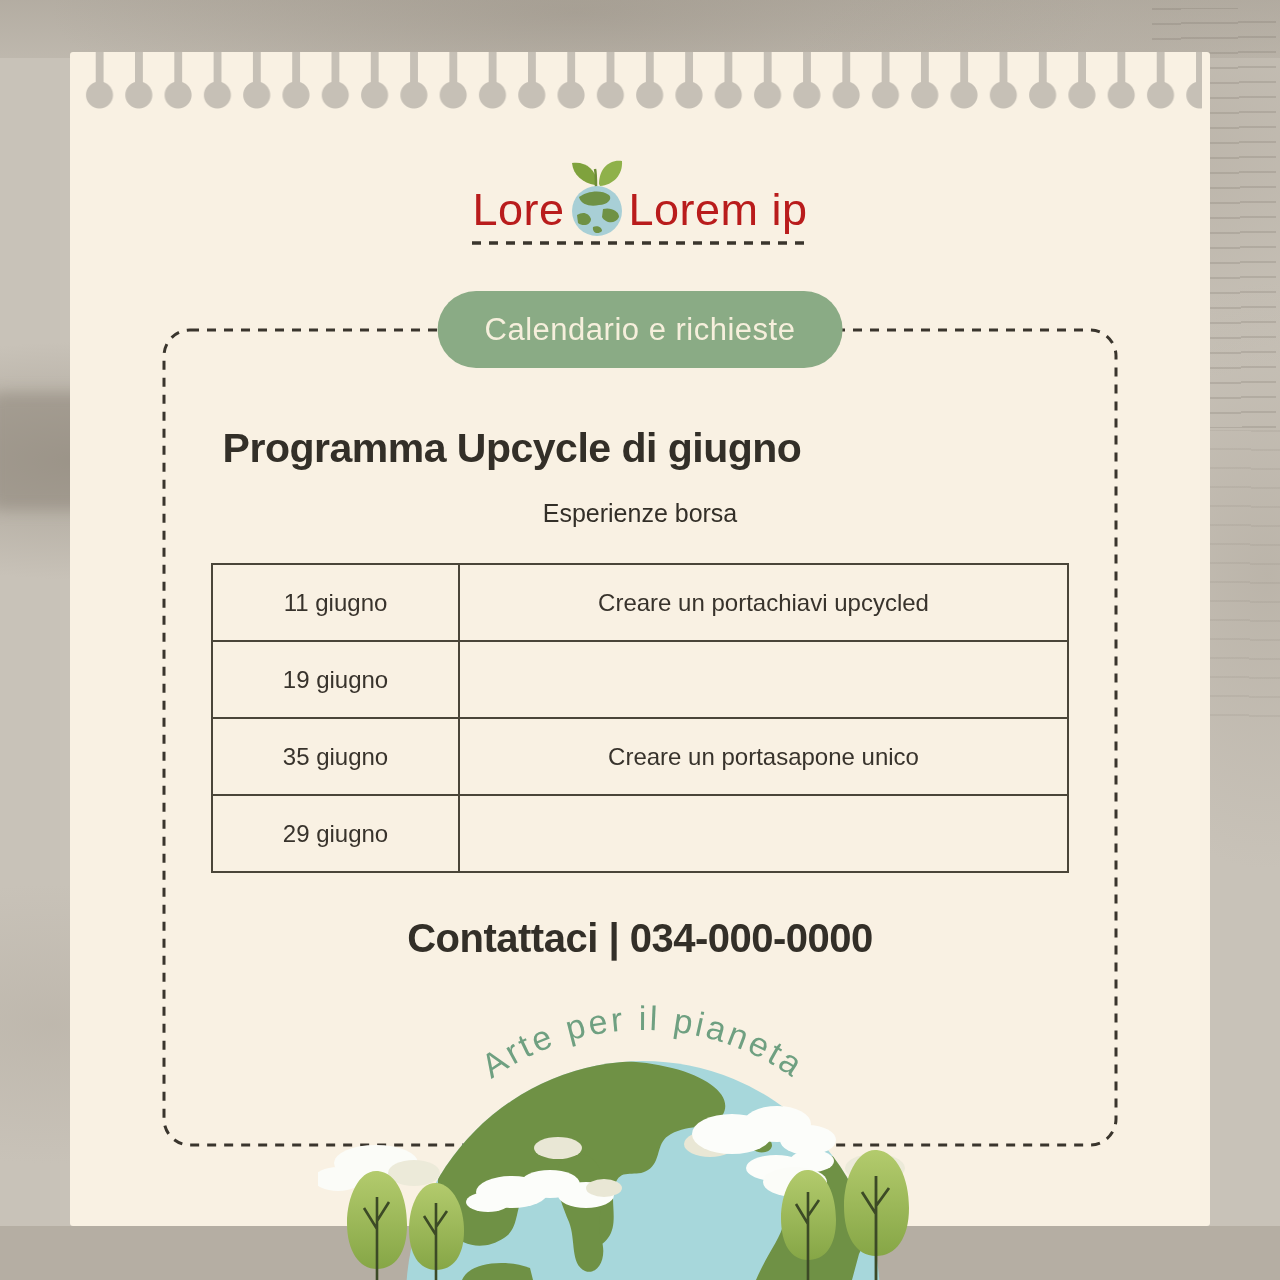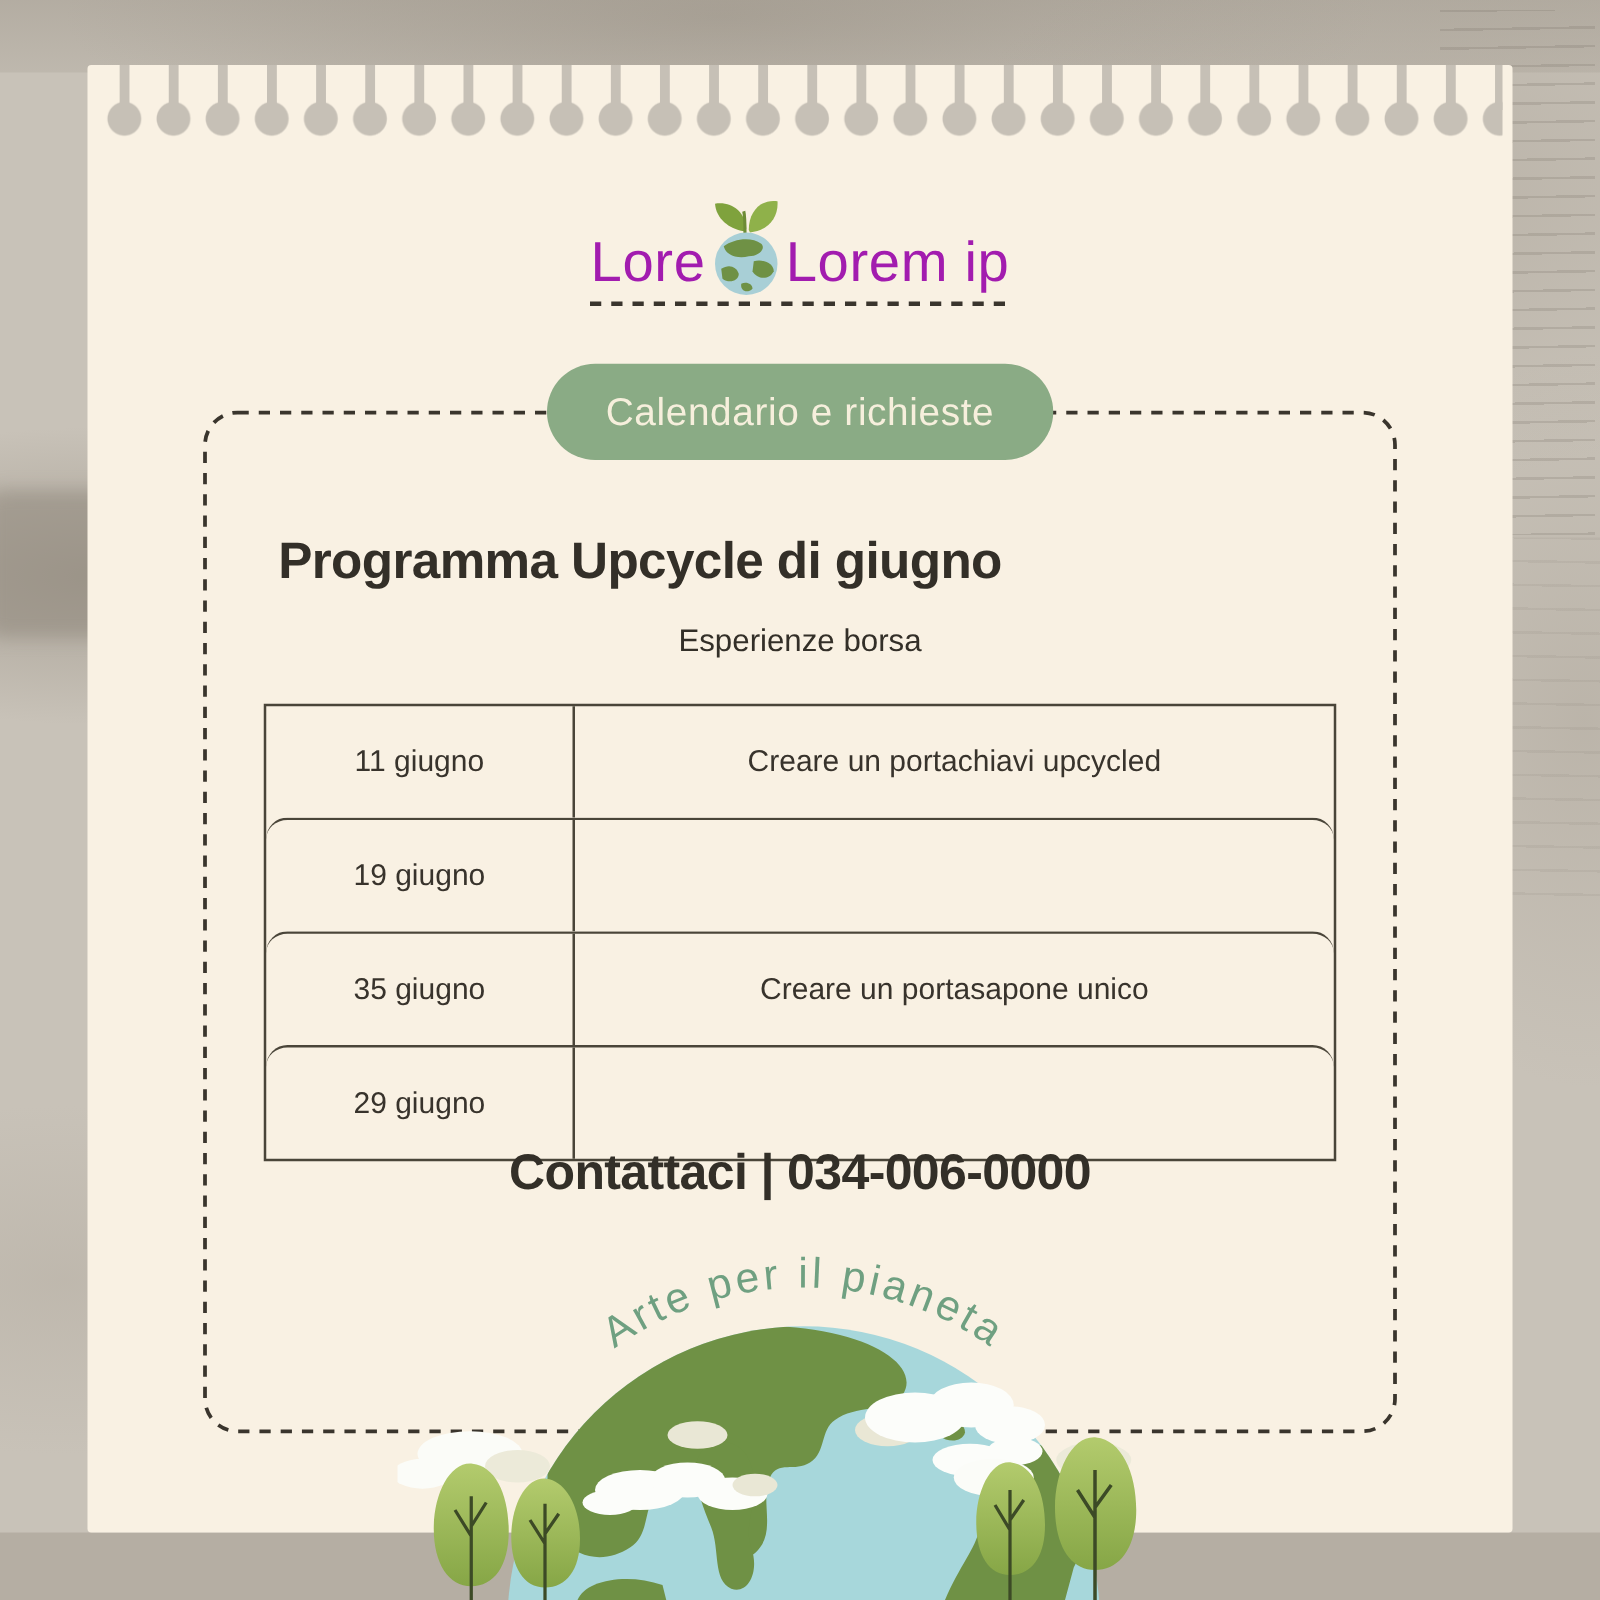--- a/index.html
+++ b/index.html
@@ -34,42 +34,42 @@
   .paper-holes{position:absolute;left:10px;top:0;width:1122px;height:58px;
     background-image:
       radial-gradient(circle at 19.5px 43px, #c6c0b6 13px, rgba(198,192,182,0) 14px),
       linear-gradient(to right, rgba(0,0,0,0) 0 15.5px, #c6c0b6 15.5px 23.5px, rgba(0,0,0,0) 23.5px);
     background-size:39.3px 58px, 39.3px 36px;
     background-repeat:repeat-x;}
 
   
   .logo-row{position:absolute;left:0;top:184px;width:1280px;height:52px;z-index:3;
     display:flex;justify-content:center;align-items:flex-start;gap:4px;}
-  .logo-text{font-size:45px;line-height:52px;color:#a21caf;letter-spacing:.5px;}
+  .logo-text{font-size:45px;line-height:52px;color:#b91c1c;letter-spacing:.5px;}
   .logo-icon{width:56px;height:84px;margin-top:-31px;}
 
   
   .badge{position:absolute;left:50%;top:291px;transform:translateX(-50%);z-index:4;
     height:77px;padding:0 47px;border-radius:40px;background:#8aab85;
     display:flex;align-items:center;justify-content:center;
     color:#f6efdc;font-size:31px;letter-spacing:.5px;white-space:nowrap;}
 
   
   .overlay-svg{position:absolute;left:0;top:0;width:1280px;height:1280px;z-index:3;pointer-events:none;}
 
   
   .title{position:absolute;left:0;top:425px;width:1024px;z-index:3;text-align:center;
     font-size:41px;font-weight:700;color:#332f28;letter-spacing:-.5px;}
   .subtitle{position:absolute;left:0;top:499px;width:1280px;z-index:3;text-align:center;
     font-size:25px;color:#332f28;}
 
   
   .table{position:absolute;left:211px;top:563px;width:854px;z-index:3;
     border:2px solid #4a4539;background:#f9f1e3;}
-  .table-row{display:grid;grid-template-columns:247px 1fr;height:89px;border-top:2px solid #4a4539;border-radius:17px;}
+  .table-row{display:grid;grid-template-columns:247px 1fr;height:75px;border-top:2px solid #4a4539;}
   .table-row:first-child{border-top:none;}
   .cell{display:flex;align-items:center;justify-content:center;
     font-size:24px;color:#38332c;}
   .cell-date{border-right:2px solid #4a4539;}
 
   
   .contact{position:absolute;left:0;top:916px;width:1280px;z-index:3;text-align:center;
     font-size:40px;font-weight:700;color:#332f28;letter-spacing:-.5px;}
 
   
@@ -132,21 +132,21 @@
     </div>
     <div class="table-row">
       <div class="cell cell-date">35 giugno</div>
       <div class="cell">Creare un portasapone unico</div>
     </div>
     <div class="table-row">
       <div class="cell cell-date">29 giugno</div>
     </div>
   </div>
 
-  <div class="contact">Contattaci | 034-006-0000</div>
+  <div class="contact">Contattaci | 034-000-0000</div>
 
   <svg class="earth-svg" viewBox="0 0 530 240">
     <defs>
       <clipPath id="globe-clip">
           <circle cx="263" cy="258" r="237"></circle>
         </clipPath>
     </defs>
     <circle cx="263" cy="258" r="237" fill="#a7d7db"></circle>
     <g clip-path="url(#globe-clip)" fill="#6f9145">
       <path d="M 70 192 C 46 150 58 90 105 56 C 152 24 232 12 292 28 C 332 38 354 58 342 76

